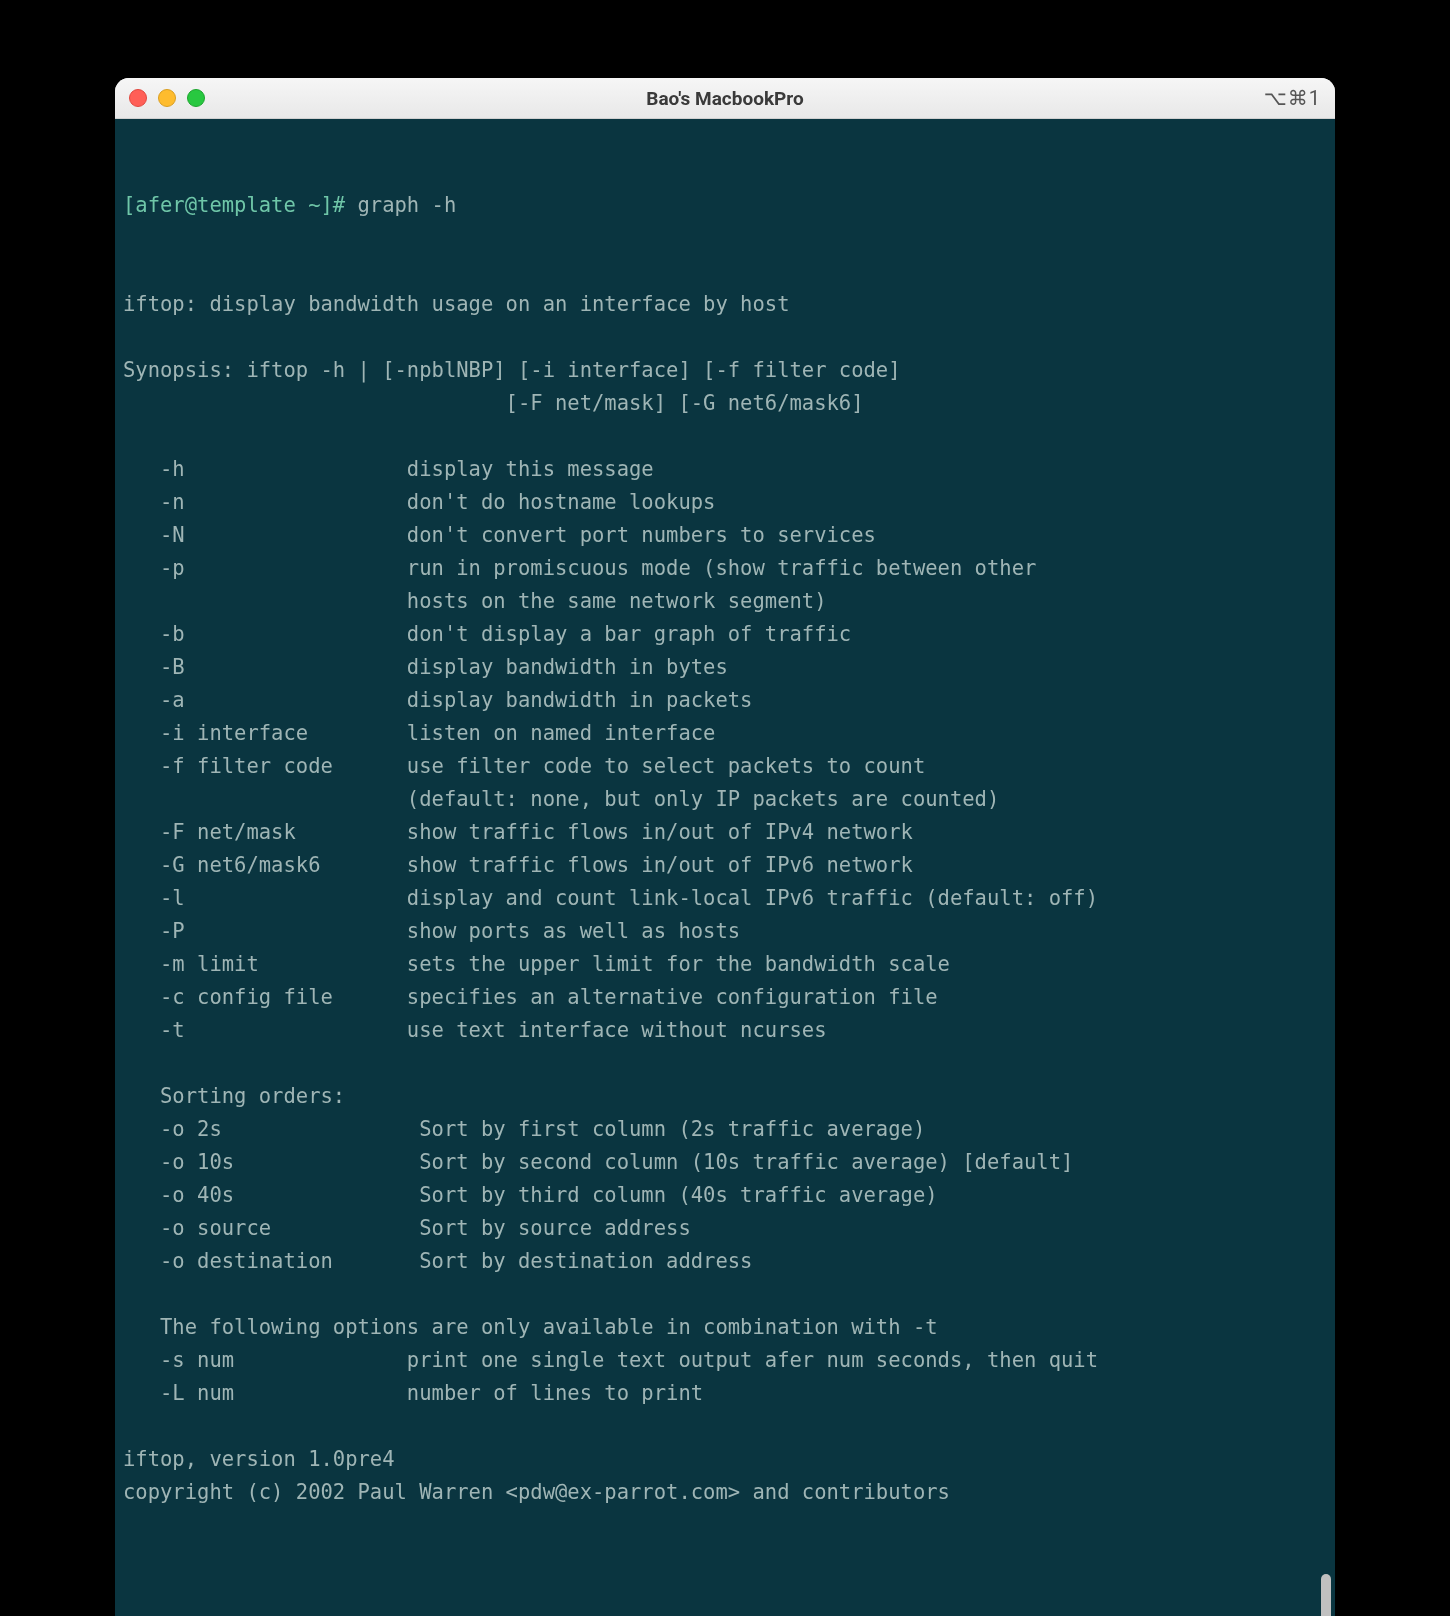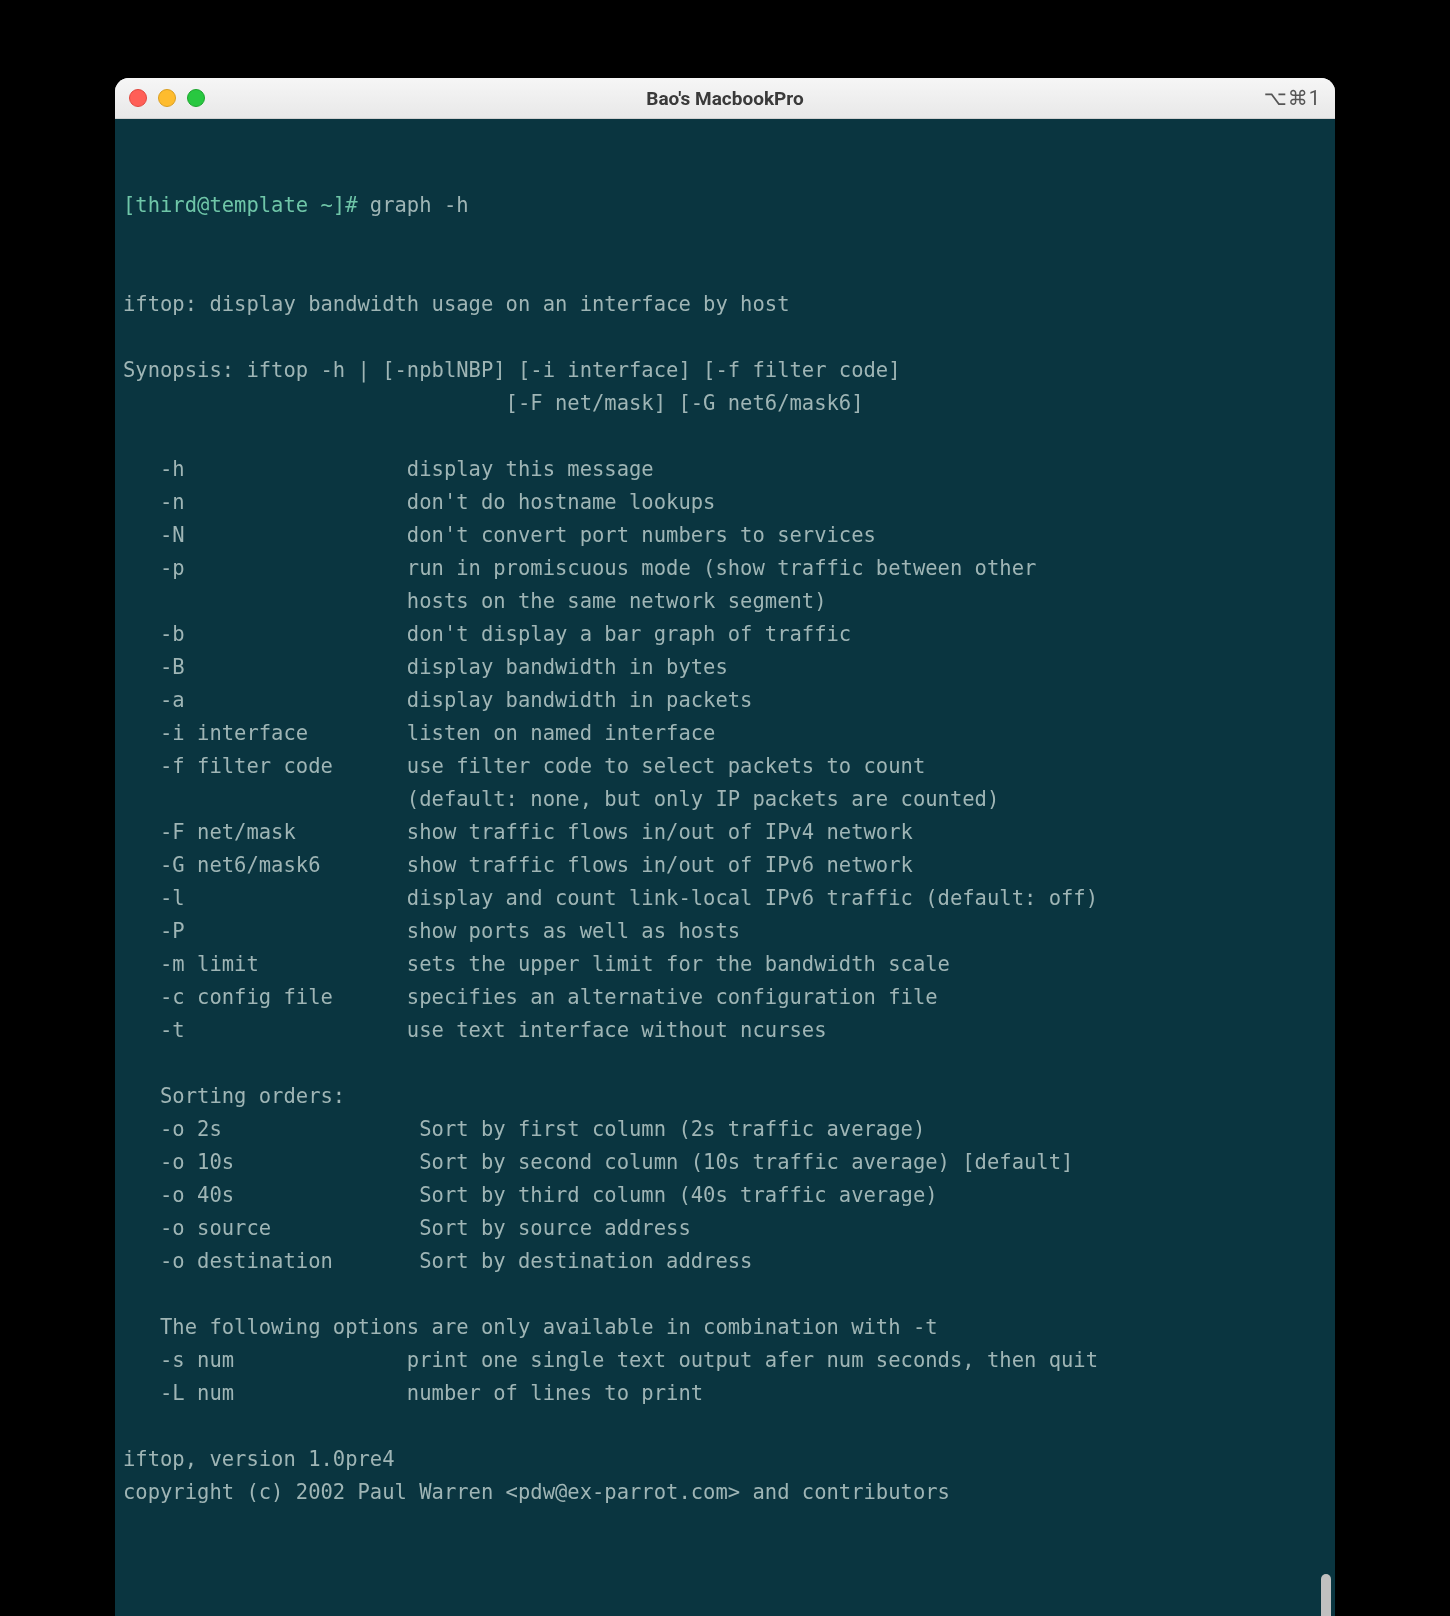--- a/index.html
+++ b/index.html
@@ -95,19 +95,19 @@
     <div class="traffic-lights">
       <div class="light red"></div>
       <div class="light yellow"></div>
       <div class="light green"></div>
     </div>
     <div class="win-title">Bao's MacbookPro</div>
     <div class="shortcut">⌥⌘1</div>
   </div>
 
   <div class="terminal">
-    <div class="line"><span class="prompt">[third@template ~]# </span><span class="cmd">graph -h</span></div>
+    <div class="line"><span class="prompt">[afer@template ~]# </span><span class="cmd">graph -h</span></div>
     <div id="out"><div class="line">iftop: display bandwidth usage on an interface by host</div><div class="line"></div><div class="line">Synopsis: iftop -h | [-npblNBP] [-i interface] [-f filter code]</div><div class="line">                               [-F net/mask] [-G net6/mask6]</div><div class="line"></div><div class="line">   -h                  display this message</div><div class="line">   -n                  don't do hostname lookups</div><div class="line">   -N                  don't convert port numbers to services</div><div class="line">   -p                  run in promiscuous mode (show traffic between other</div><div class="line">                       hosts on the same network segment)</div><div class="line">   -b                  don't display a bar graph of traffic</div><div class="line">   -B                  display bandwidth in bytes</div><div class="line">   -a                  display bandwidth in packets</div><div class="line">   -i interface        listen on named interface</div><div class="line">   -f filter code      use filter code to select packets to count</div><div class="line">                       (default: none, but only IP packets are counted)</div><div class="line">   -F net/mask         show traffic flows in/out of IPv4 network</div><div class="line">   -G net6/mask6       show traffic flows in/out of IPv6 network</div><div class="line">   -l                  display and count link-local IPv6 traffic (default: off)</div><div class="line">   -P                  show ports as well as hosts</div><div class="line">   -m limit            sets the upper limit for the bandwidth scale</div><div class="line">   -c config file      specifies an alternative configuration file</div><div class="line">   -t                  use text interface without ncurses</div><div class="line"></div><div class="line">   Sorting orders:</div><div class="line">   -o 2s                Sort by first column (2s traffic average)</div><div class="line">   -o 10s               Sort by second column (10s traffic average) [default]</div><div class="line">   -o 40s               Sort by third column (40s traffic average)</div><div class="line">   -o source            Sort by source address</div><div class="line">   -o destination       Sort by destination address</div><div class="line"></div><div class="line">   The following options are only available in combination with -t</div><div class="line">   -s num              print one single text output afer num seconds, then quit</div><div class="line">   -L num              number of lines to print</div><div class="line"></div><div class="line">iftop, version 1.0pre4</div><div class="line">copyright (c) 2002 Paul Warren &lt;pdw@ex-parrot.com&gt; and contributors</div></div>
     
   </div>
 
   <div class="thumb"></div>
 </div>
 
 </body></html>

